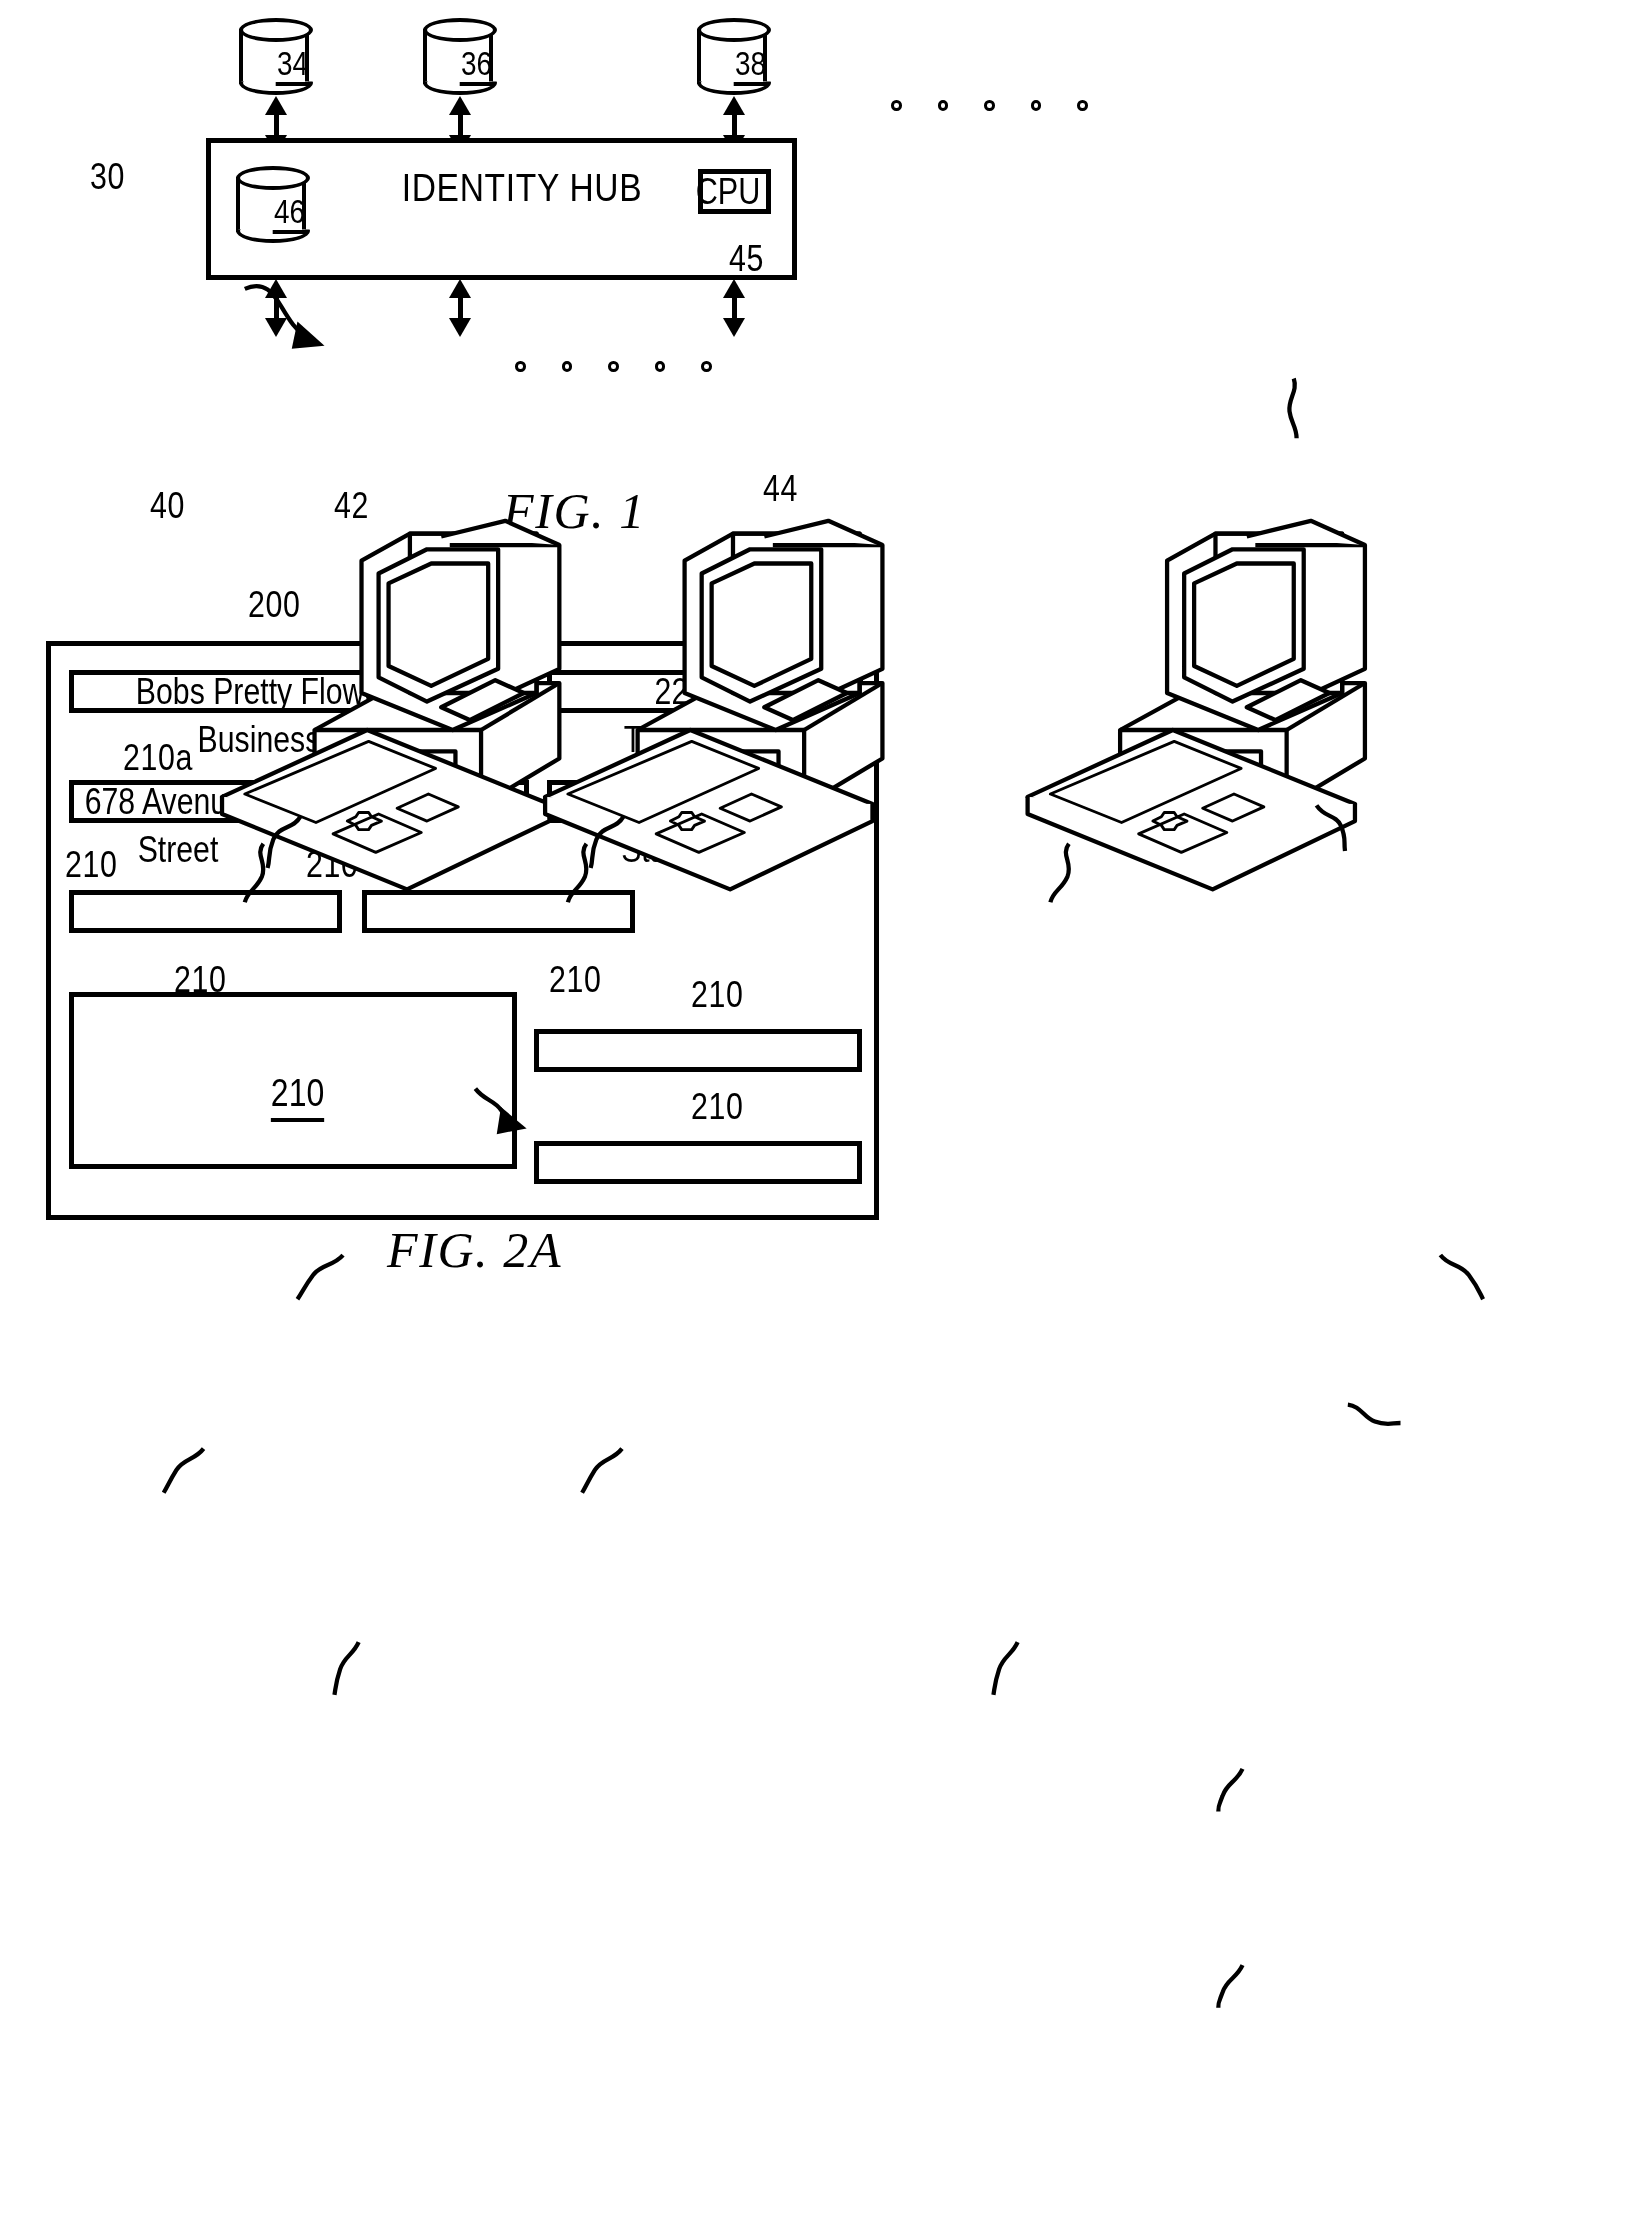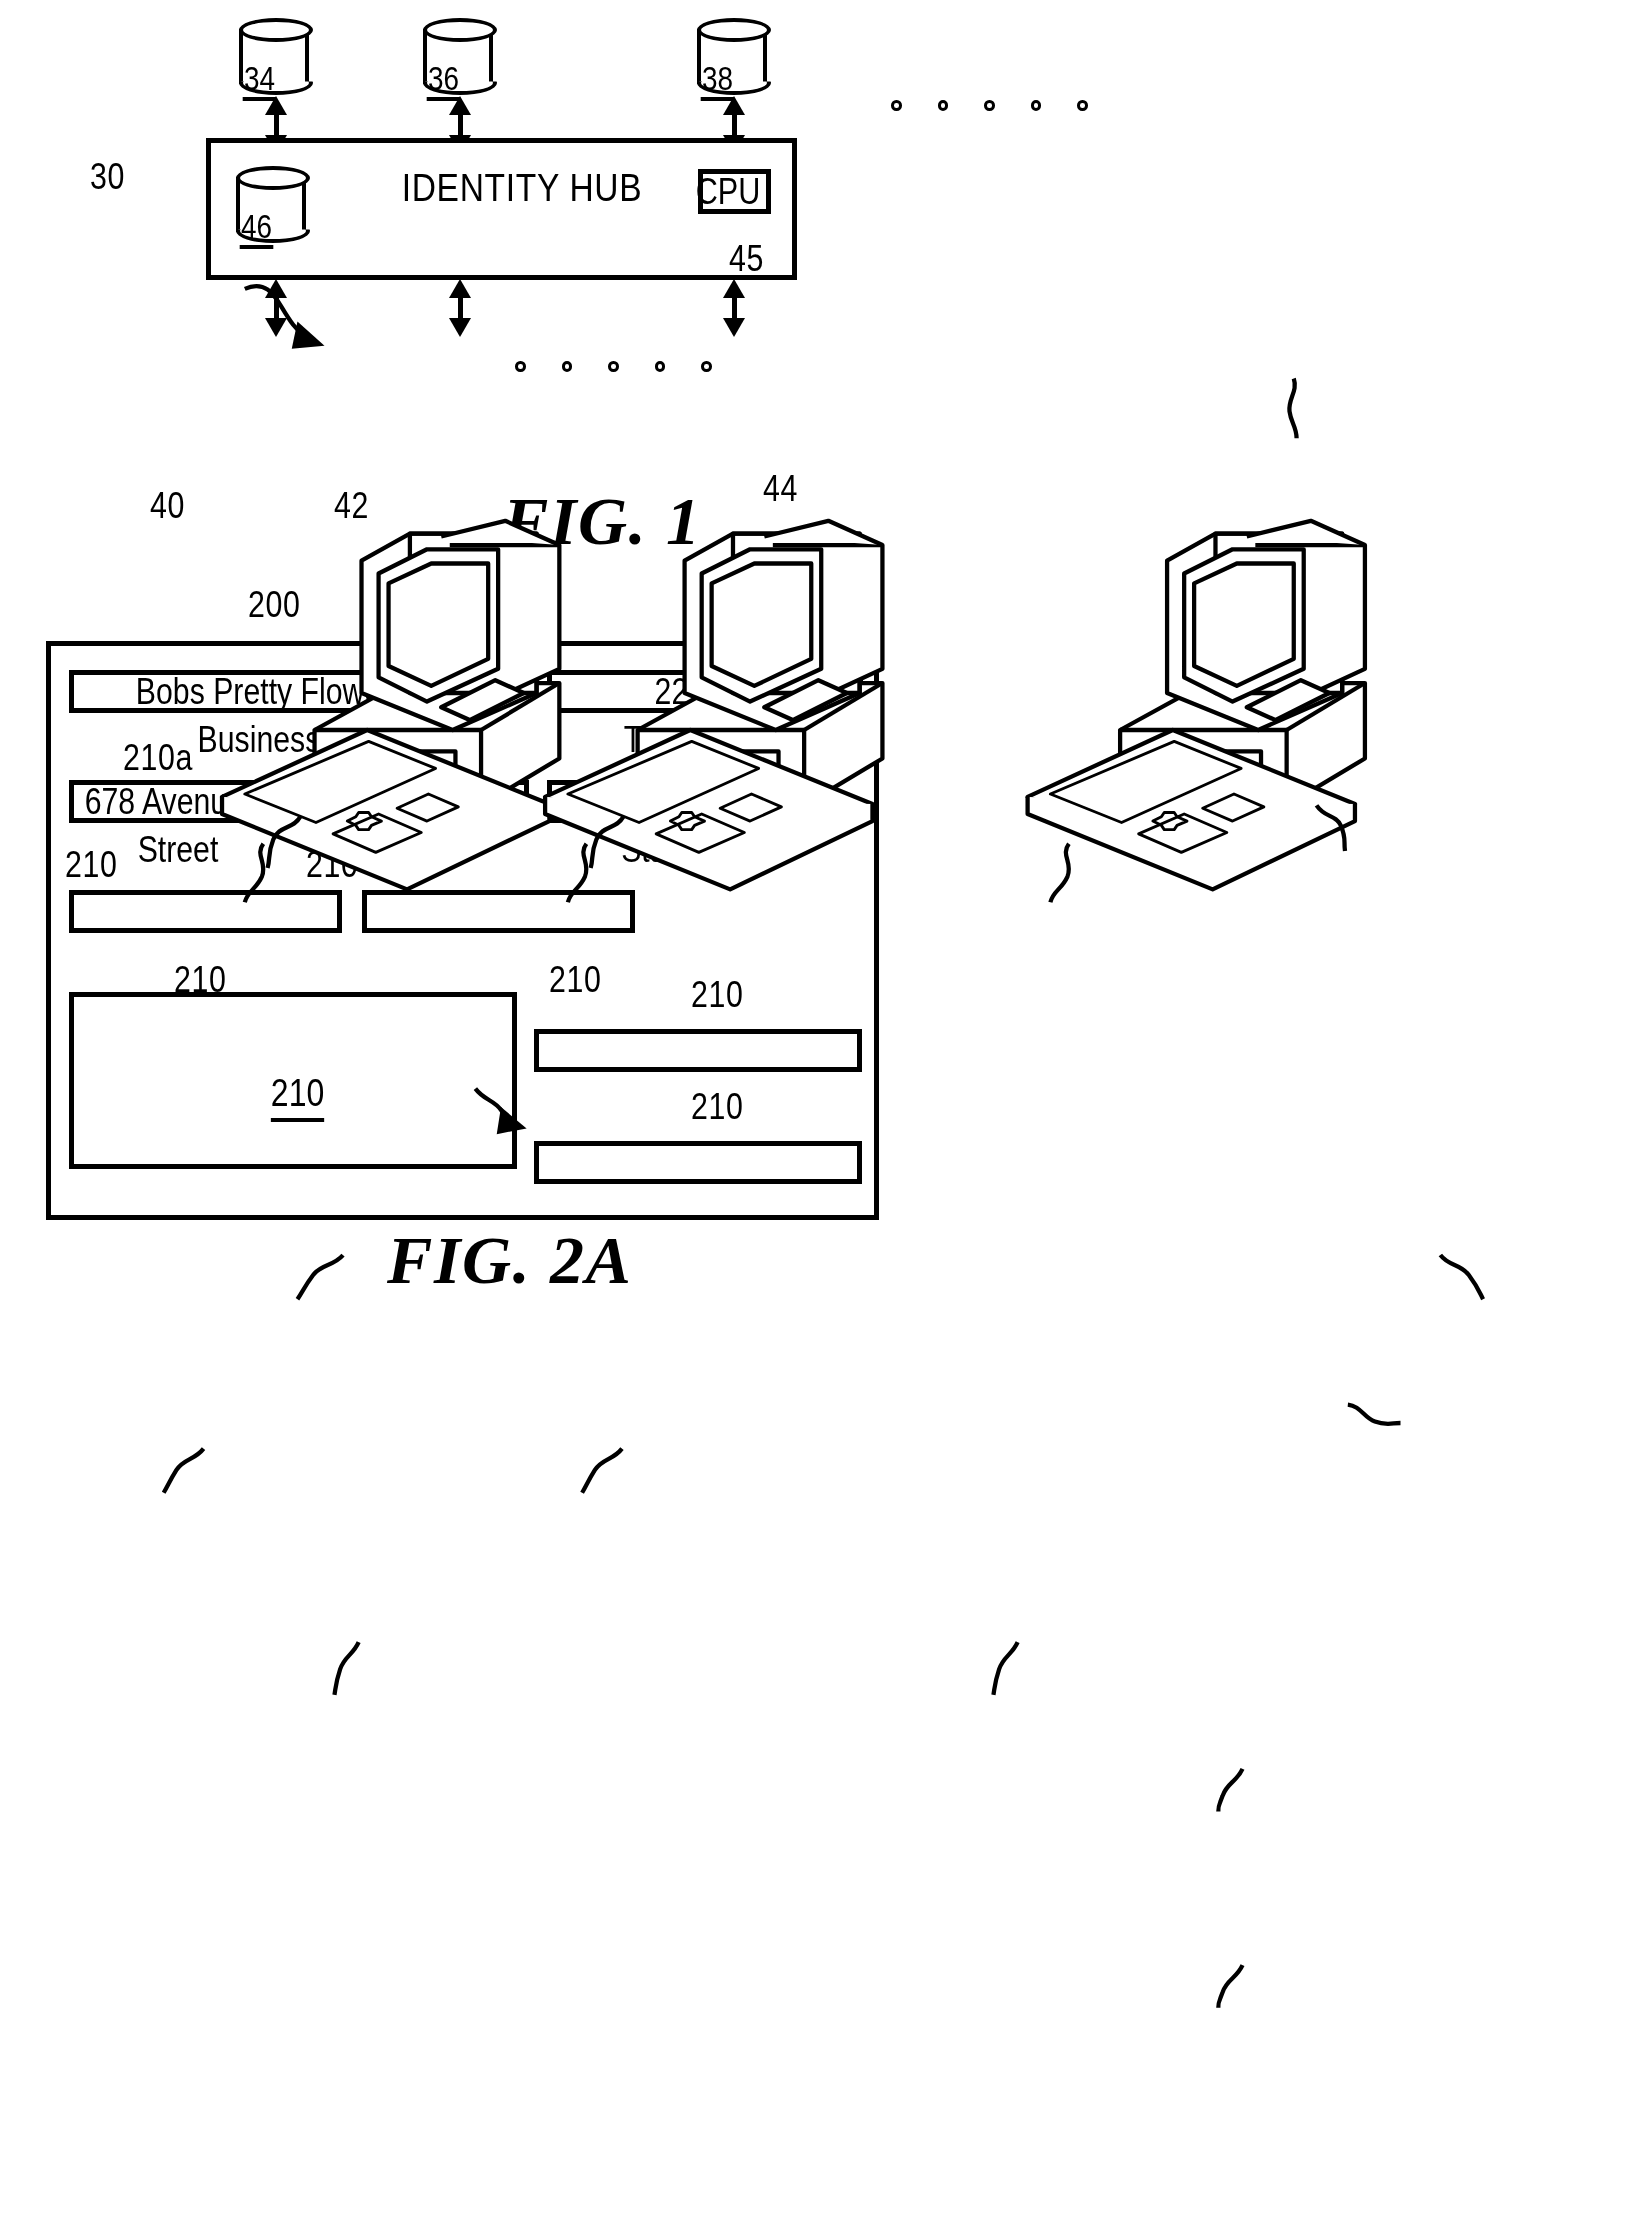--- a/index.html
+++ b/index.html
@@ -38,22 +38,22 @@
     white-space: nowrap;
     transform: scaleX(0.82);
     transform-origin: left center;
   }
 
   
   .fig-caption {
     position: absolute;
     font-family: "Liberation Serif", "DejaVu Serif", serif;
     font-style: italic;
-    font-weight: 700;
-    font-size: 68px;
+    font-weight: 400;
+    font-size: 50px;
     letter-spacing: 1.6px;
     white-space: nowrap;
   }
 
   
 
   
   .cyl {
     position: absolute;
     width: 74px;
@@ -85,23 +85,23 @@
     height: 24px;
     border: 4.9px solid #000;
     border-radius: 50%;
     box-sizing: border-box;
     background: #fff;
     clip-path: inset(10.5px 0 0 0);
   }
   .cyl .cyl-num {
     position: absolute;
     left: 0;
-    top: 43px;
+    top: 28px;
     width: 74px;
-    text-align: left;
+    text-align: right;
     font-family: "Liberation Sans Narrow", "Liberation Sans", sans-serif;
     font-size: 34px;
     line-height: 34px;
     z-index: 4;
   }
   .cyl .cyl-num span {
     display: inline-block;
     border-bottom: 4px solid #000;
     padding: 0 1.6px 1.6px 1.6px;
     transform: scaleX(0.82);

